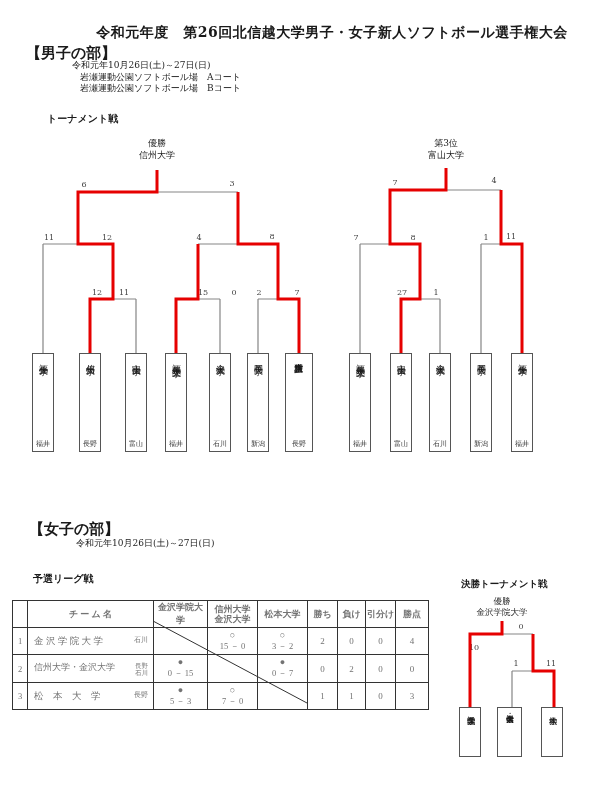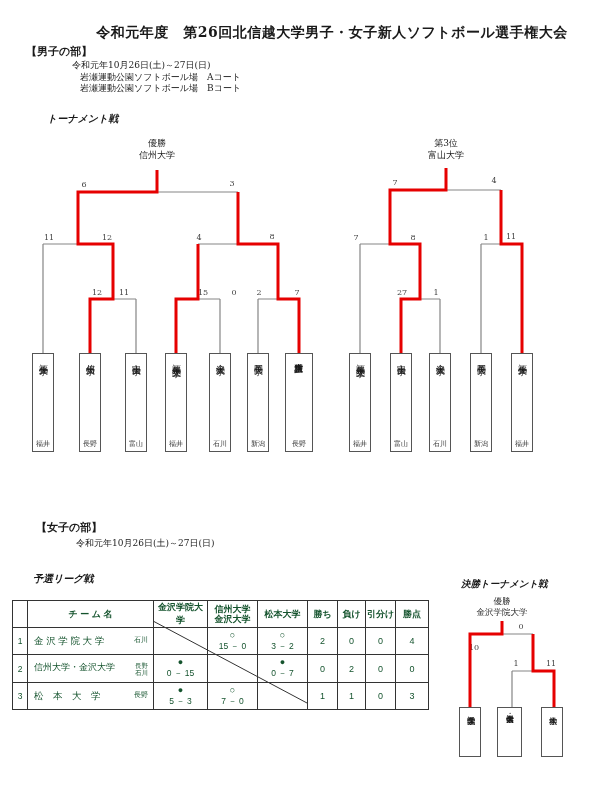--- a/index.html
+++ b/index.html
@@ -1,36 +1,36 @@
 <!DOCTYPE html>
 <html><head>
 <meta charset="utf-8">
 <style>
   html,body{margin:0;padding:0;background:#ffffff;}
   #page{position:relative;width:600px;height:810px;background:#ffffff;overflow:hidden;
         font-family:"DejaVu Serif", serif;color:#1a1a1a;}
   .abs{position:absolute;}
   .ctr{transform:translateX(-50%);text-align:center;}
   #title{width:600px;text-align:center;font-weight:bold;font-size:14px;letter-spacing:.5px;padding-left:32px;}
-  .sect{font-weight:bold;font-size:11px;font-family:Liberation Serif, serif;}
+  .sect{font-weight:bold;font-size:15px;font-family:Liberation Serif, serif;}
   .meta{font-size:9px;color:#222;}
-  .h2{font-weight:bold;font-size:10px;font-family:"Liberation Sans", sans-serif;font-style:italic;}
+  .h2{font-weight:bold;font-size:10px;font-family:"Liberation Sans", sans-serif;}
   .num{font-size:8px;color:#444;font-family:"DejaVu Serif", serif;line-height:1;}
   .champ{font-size:9px;line-height:1.35;text-align:center;white-space:nowrap;}
   .champ-s{font-size:8.5px;line-height:1.3;text-align:center;white-space:nowrap;}
   .tbox{border:1px solid #555;background:#fff;box-sizing:border-box;}
   .tname{writing-mode:vertical-rl;text-orientation:upright;font-size:9px;line-height:1;
          letter-spacing:1px;margin:3px auto 0 auto;display:block;height:78px;}
   .tname-s{writing-mode:vertical-rl;text-orientation:upright;font-size:8px;line-height:1.05;
          letter-spacing:0px;margin:2px auto 0 auto;display:block;height:46px;}
   .tpref{position:absolute;bottom:2px;left:0;width:100%;text-align:center;font-size:7px;color:#333;}
   svg.overlay{position:absolute;left:0;top:0;pointer-events:none;z-index:5;}
   
   #league{position:absolute;left:12px;top:600px;border-collapse:collapse;table-layout:fixed;
-          font-family:Liberation Sans, sans-serif;color:#14532d;padding-left:20px;}
+          font-family:Liberation Serif, serif;color:#737373;padding-left:20px;}
   #league td,#league th{border:1px solid #333;padding:0;overflow:hidden;font-weight:normal;}
   #league th{font-size:9px;font-weight:bold;}
   .th2{font-size:8px;line-height:1.15;font-weight:bold;}
   .rowno{font-size:8.5px;text-align:center;}
   .nmcell{font-size:9.5px;font-weight:bold;padding-left:6px !important;white-space:nowrap;}
   .nm{display:inline-block;}
   .prefcell{font-size:7px;float:right;margin-right:5px;text-align:left;line-height:1.15;margin-top:1px;}
   .vs{text-align:center;font-size:8.5px;line-height:1.25;}
   .vs .mk{font-size:9px;line-height:1.1;display:block;}
   .stat{text-align:center;font-size:9px;font-weight:bold;}
@@ -141,21 +141,21 @@
     </div>
   <div class="abs tbox" style="left:470px;top:353px;width:22px;height:99px;">
     <span class="tname">長岡大学</span>
     <span class="tpref">新潟</span>
     </div>
   <div class="abs tbox" style="left:511px;top:353px;width:22px;height:99px;">
     <span class="tname">福井大学</span>
     <span class="tpref">福井</span>
     </div>
 
-  <div class="abs sect" style="left:36px;top:520px;">【女子の部】</div>
+  <div class="abs sect" style="left:29px;top:520px;">【女子の部】</div>
   <div class="abs meta" style="left:76px;top:537px;">令和元年10月26日(土)～27日(日)</div>
   <div class="abs h2" style="left:33px;top:572px;text-align:right;">予選リーグ戦</div>
   <div class="abs h2" style="left:461px;top:578px;font-size:9.5px;">決勝トーナメント戦</div>
 
   <table id="league">
     <colgroup>
       <col style="width:15px">
         <col style="width:126px">
         <col style="width:54px">
         <col style="width:50px">

